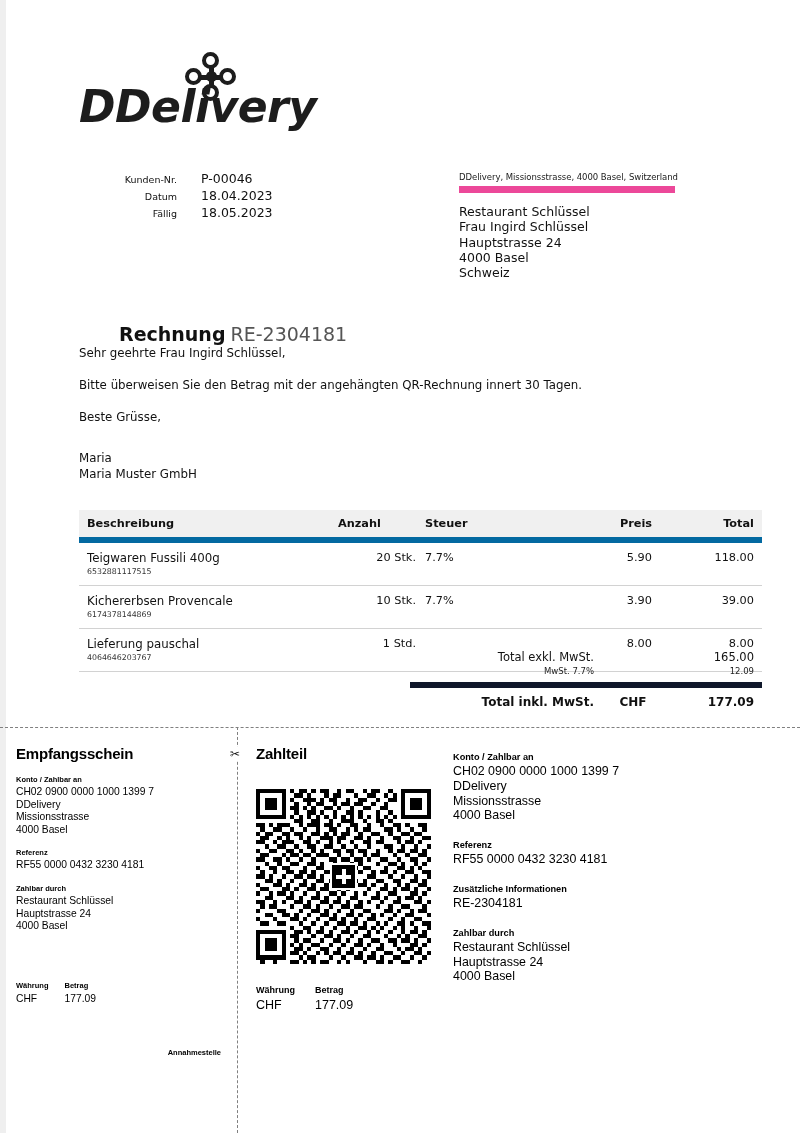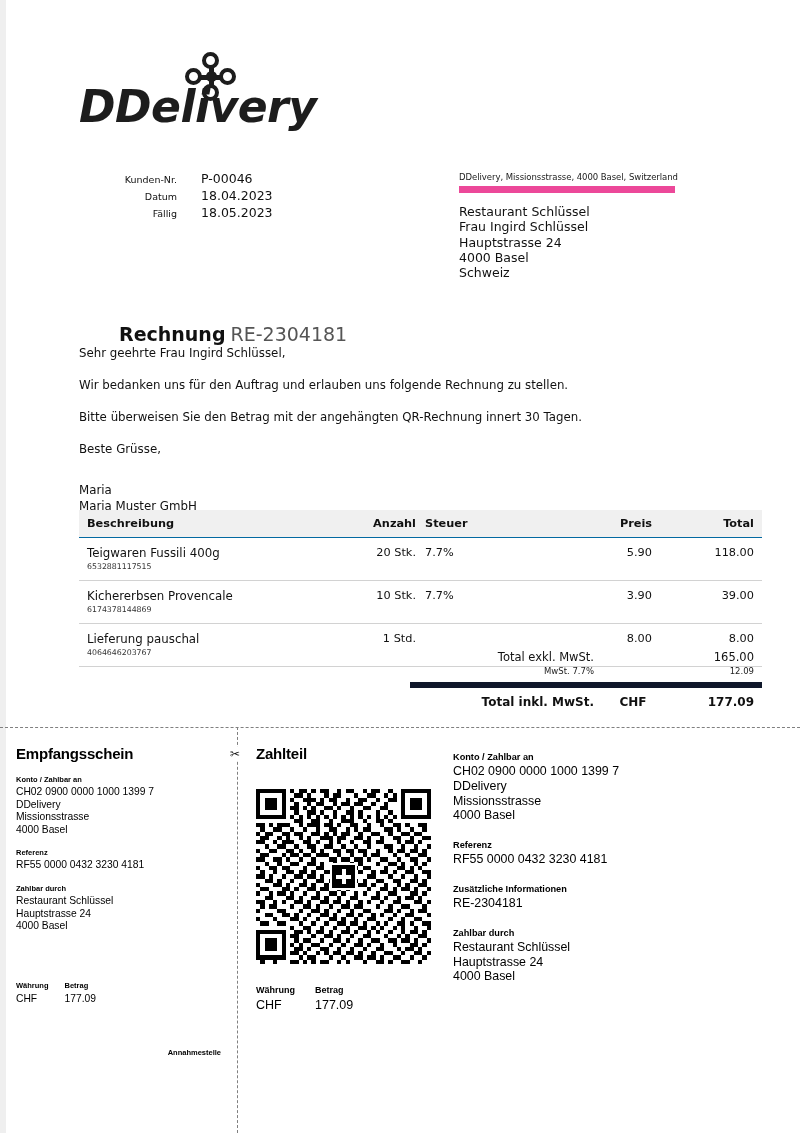--- a/index.html
+++ b/index.html
@@ -184,25 +184,25 @@
     width: 683px;
     border-collapse: collapse;
     font-size: 11.3px;
     color: #111;
   }
   .items thead th {
     background: #f0f0f0;
     font-weight: bold;
     font-size: 11.3px;
     padding: 7px 0 7px 0;
-    border-bottom: 1px solid #0369a1;
+    border-bottom: 6px solid #0369a1;
     color: #111;
   }
   .items th.c-desc  { text-align: left; padding-left: 8px; }
-  .items th.c-qty   { text-align: right; }
+  .items th.c-qty   { text-align: left; }
   .items th.c-tax   { text-align: left; padding-left: 9px; }
   .items th.c-price { text-align: right; }
   .items th.c-total { text-align: right; padding-right: 8px; }
 
   .items tbody td {
     padding: 8px 0 8px 0;
     border-bottom: 1px solid #d2d2d2;
     vertical-align: top;
   }
   .items td.c-desc  { text-align: left; padding-left: 8px; }
@@ -453,21 +453,20 @@
         <div>Schweiz</div>
       </div>
     </div>
 
     <div class="title">
       <b>Rechnung</b><span>RE-2304181</span>
     </div>
 
     <div class="body-text">
       <p>Sehr geehrte Frau Ingird Schlüssel,</p>
-      <p>Wir bedanken uns für den Auftrag und erlauben uns folgende Rechnung zu stellen.</p>
       <p>Bitte überweisen Sie den Betrag mit der angehängten QR-Rechnung innert 30 Tagen.</p>
       <p class="tight" style="margin-bottom:26px;">Beste Grüsse,</p>
       <p class="sig">Maria</p>
       <p class="sig">Maria Muster GmbH</p>
     </div>
 
     <table class="items">
       <colgroup>
         <col>
         <col class="col-qty">

